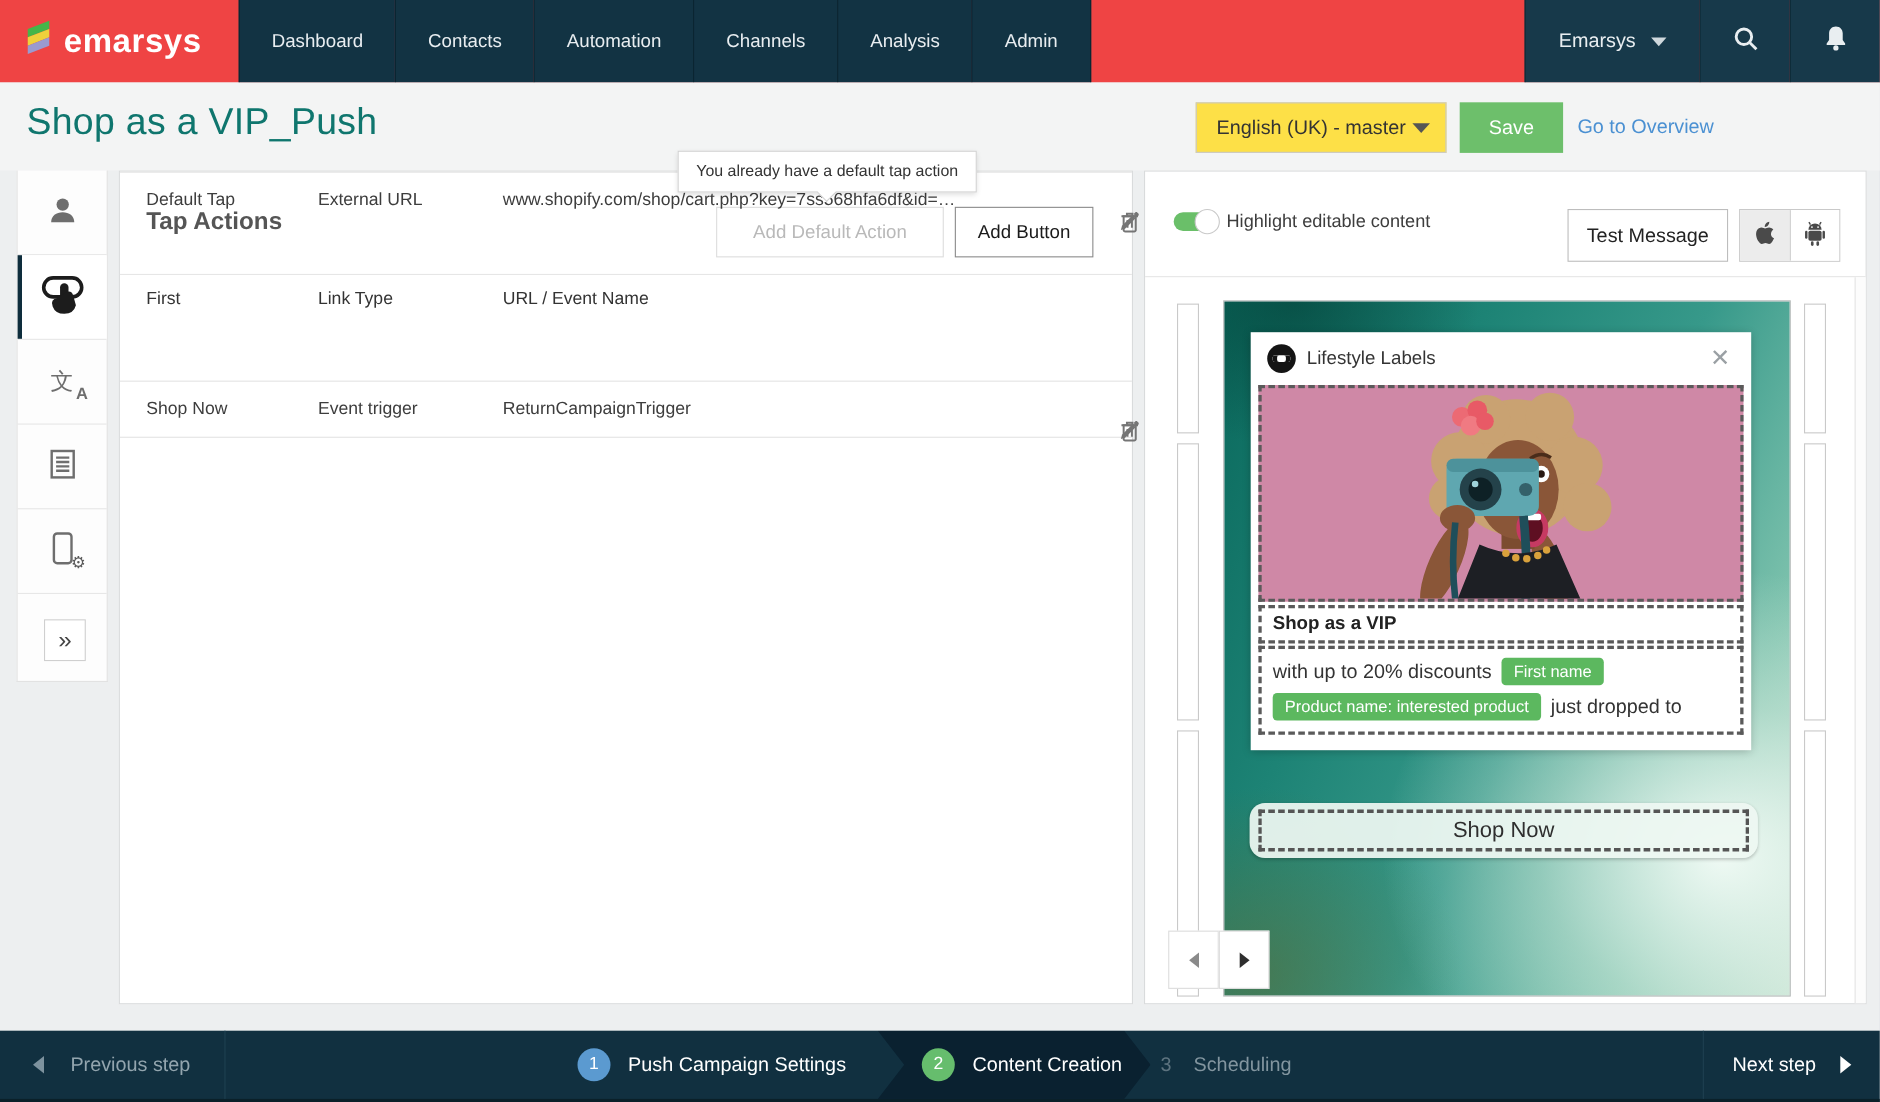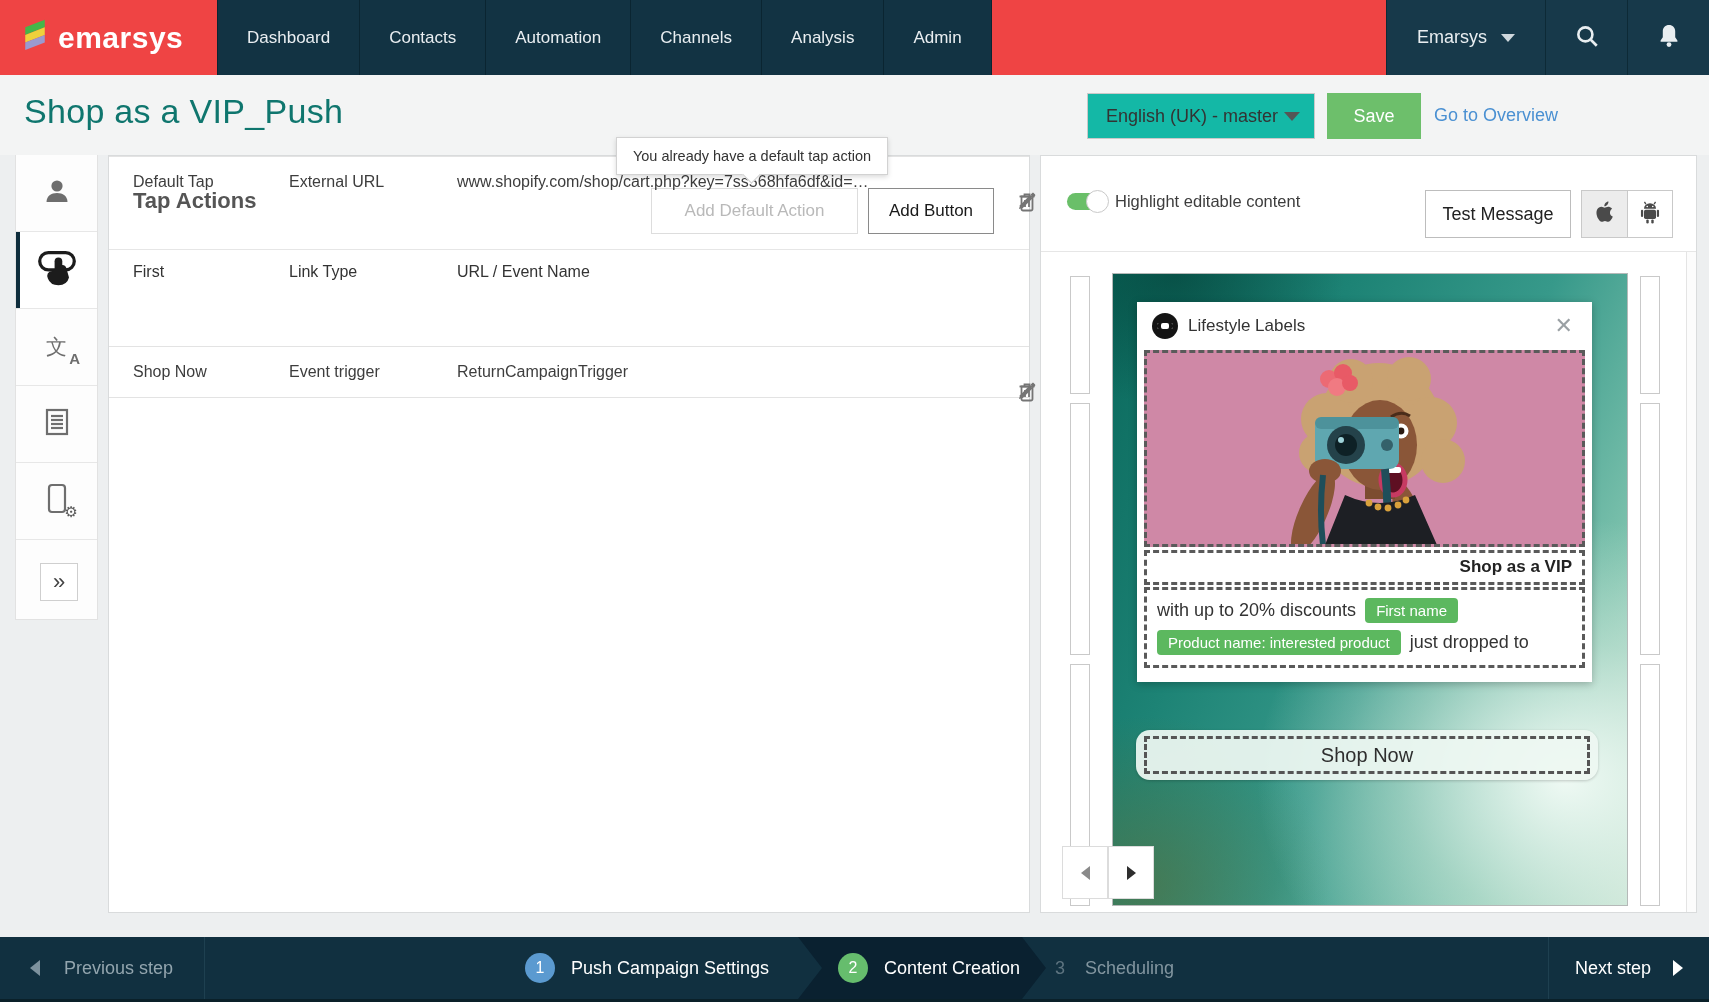--- a/index.html
+++ b/index.html
@@ -22,21 +22,21 @@
              color:#e9eef1; font-size:18px; cursor:pointer; border-left:1px solid #0d2a36; }
   .caret-down { width:0; height:0; border-left:7px solid transparent; border-right:7px solid transparent;
                 border-top:8px solid #cfd8dd; }
   .icon-cell { width:82px; display:flex; align-items:center; justify-content:center;
                background:#17394a; border-left:1px solid #0d2a36; cursor:pointer; }
 
   
   .page-header { position:absolute; left:0; top:75px; width:1709px; height:80px; background:#f3f4f4; }
   .page-title { position:absolute; left:24px; top:17px; font-size:34px; font-weight:300;
                 color:#0f766e; letter-spacing:0.3px; }
-  .lang-select { position:absolute; left:1087px; top:93px; width:228px; height:46px; background:#14b8a6;
+  .lang-select { position:absolute; left:1087px; top:93px; width:228px; height:46px; background:#fde047;
                  border:1px solid #c9c9c9; display:flex; align-items:center; justify-content:space-between;
                  padding:0 14px 0 18px; font-size:18px; color:#333; cursor:pointer; z-index:5; }
   .lang-caret { width:0; height:0; border-left:8px solid transparent; border-right:8px solid transparent;
                 border-top:9px solid #555; }
   .save-btn { position:absolute; left:1327px; top:93px; width:94px; height:46px; background:#6dbf6b;
               border:none; color:#fff; font-size:18px; cursor:pointer; z-index:5;
               font-family:"Liberation Sans",sans-serif; }
   .overview-link { position:absolute; left:1434px; top:105px; font-size:18px; color:#4a90d2;
                    text-decoration:none; cursor:pointer; z-index:5; }
 
@@ -116,21 +116,21 @@
               linear-gradient(115deg,#0a685c 0%,#1d8375 30%,#37998a 55%,#7fc3ae 80%,#cfe7d8 100%); }
   .notif-card { position:absolute; left:24px; top:28px; width:455px; background:#fff; border-radius:0;
                 box-shadow:0 2px 8px rgba(0,0,0,0.25); padding:0 7px 14px 7px; }
   .notif-head { height:48px; display:flex; align-items:center; gap:10px; padding:0 8px; }
   .app-logo { width:26px; height:26px; border-radius:50%; background:#141414; position:relative; flex:none; }
   .app-logo::after { content:""; position:absolute; left:5px; top:10px; width:16px; height:6px; border-radius:2px;
                      background:#fff; box-shadow:inset 4px 0 0 #141414, inset -4px 0 0 #141414; }
   .app-name { font-size:17px; color:#333; flex:1; }
   .notif-close { font-size:22px; color:#9aa0a4; padding:0 4px; cursor:pointer; }
   .notif-image { height:197px; border:3px dashed #5a5a5a; background:#cf88a6; overflow:hidden; cursor:pointer; }
-  .notif-title-box { margin-top:3px; border:3px dashed #5a5a5a; padding:4px 10px 5px; cursor:pointer;text-align:right; }
+  .notif-title-box { margin-top:3px; border:3px dashed #5a5a5a; padding:4px 10px 5px; cursor:pointer; }
   .notif-title { font-size:17px; font-weight:bold; color:#222; }
   .notif-body-box { margin-top:2px; border:3px dashed #5a5a5a; padding:8px 10px 10px; cursor:pointer; }
   .msg-line { display:flex; align-items:center; gap:9px; margin-top:7px; font-size:18px; color:#333; }
   .msg-line:first-child { margin-top:0; }
   .pill { background:#5cb85f; color:#fff; font-size:15px; padding:4px 11px; border-radius:4px; white-space:nowrap; }
   .shopnow { position:absolute; left:23px; top:456px; width:462px; height:50px; border-radius:14px;
              background:rgba(238,247,242,0.93); box-shadow:0 1px 3px rgba(0,0,0,0.2); cursor:pointer; }
   .shopnow::before { content:""; position:absolute; inset:6px 8px; border:3px dashed #555; }
   .shopnow span { position:absolute; inset:0; display:flex; align-items:center; justify-content:center;
                   font-size:20px; color:#2e2e2e; }

